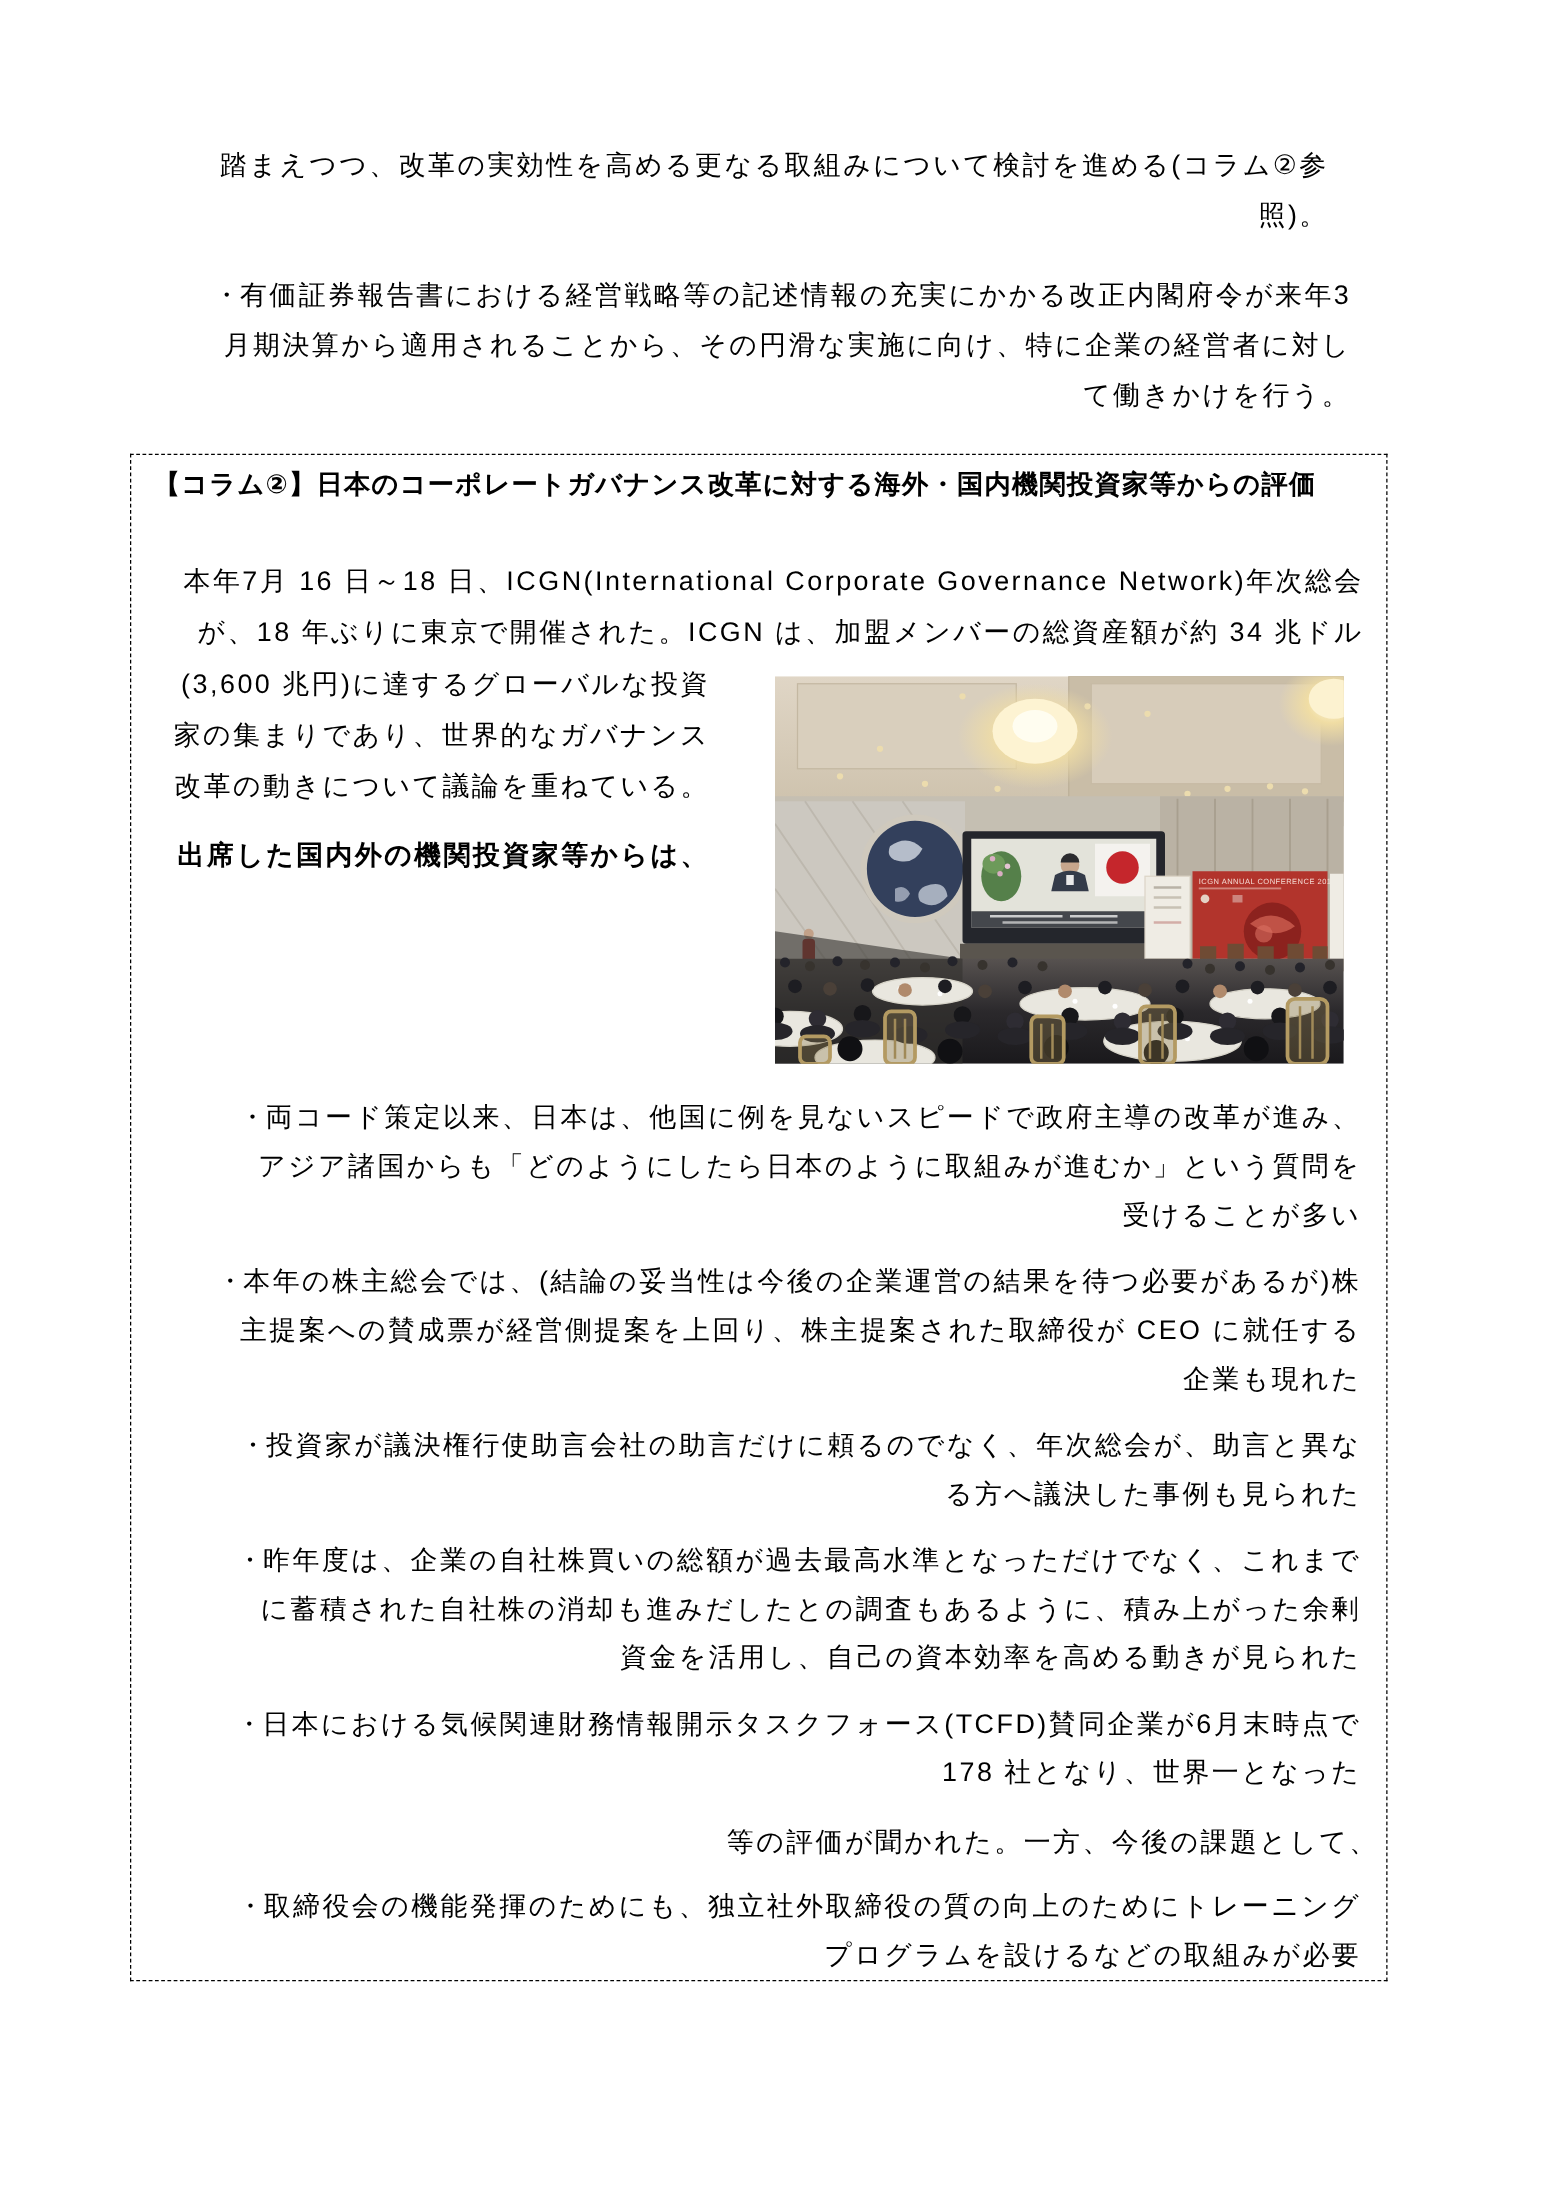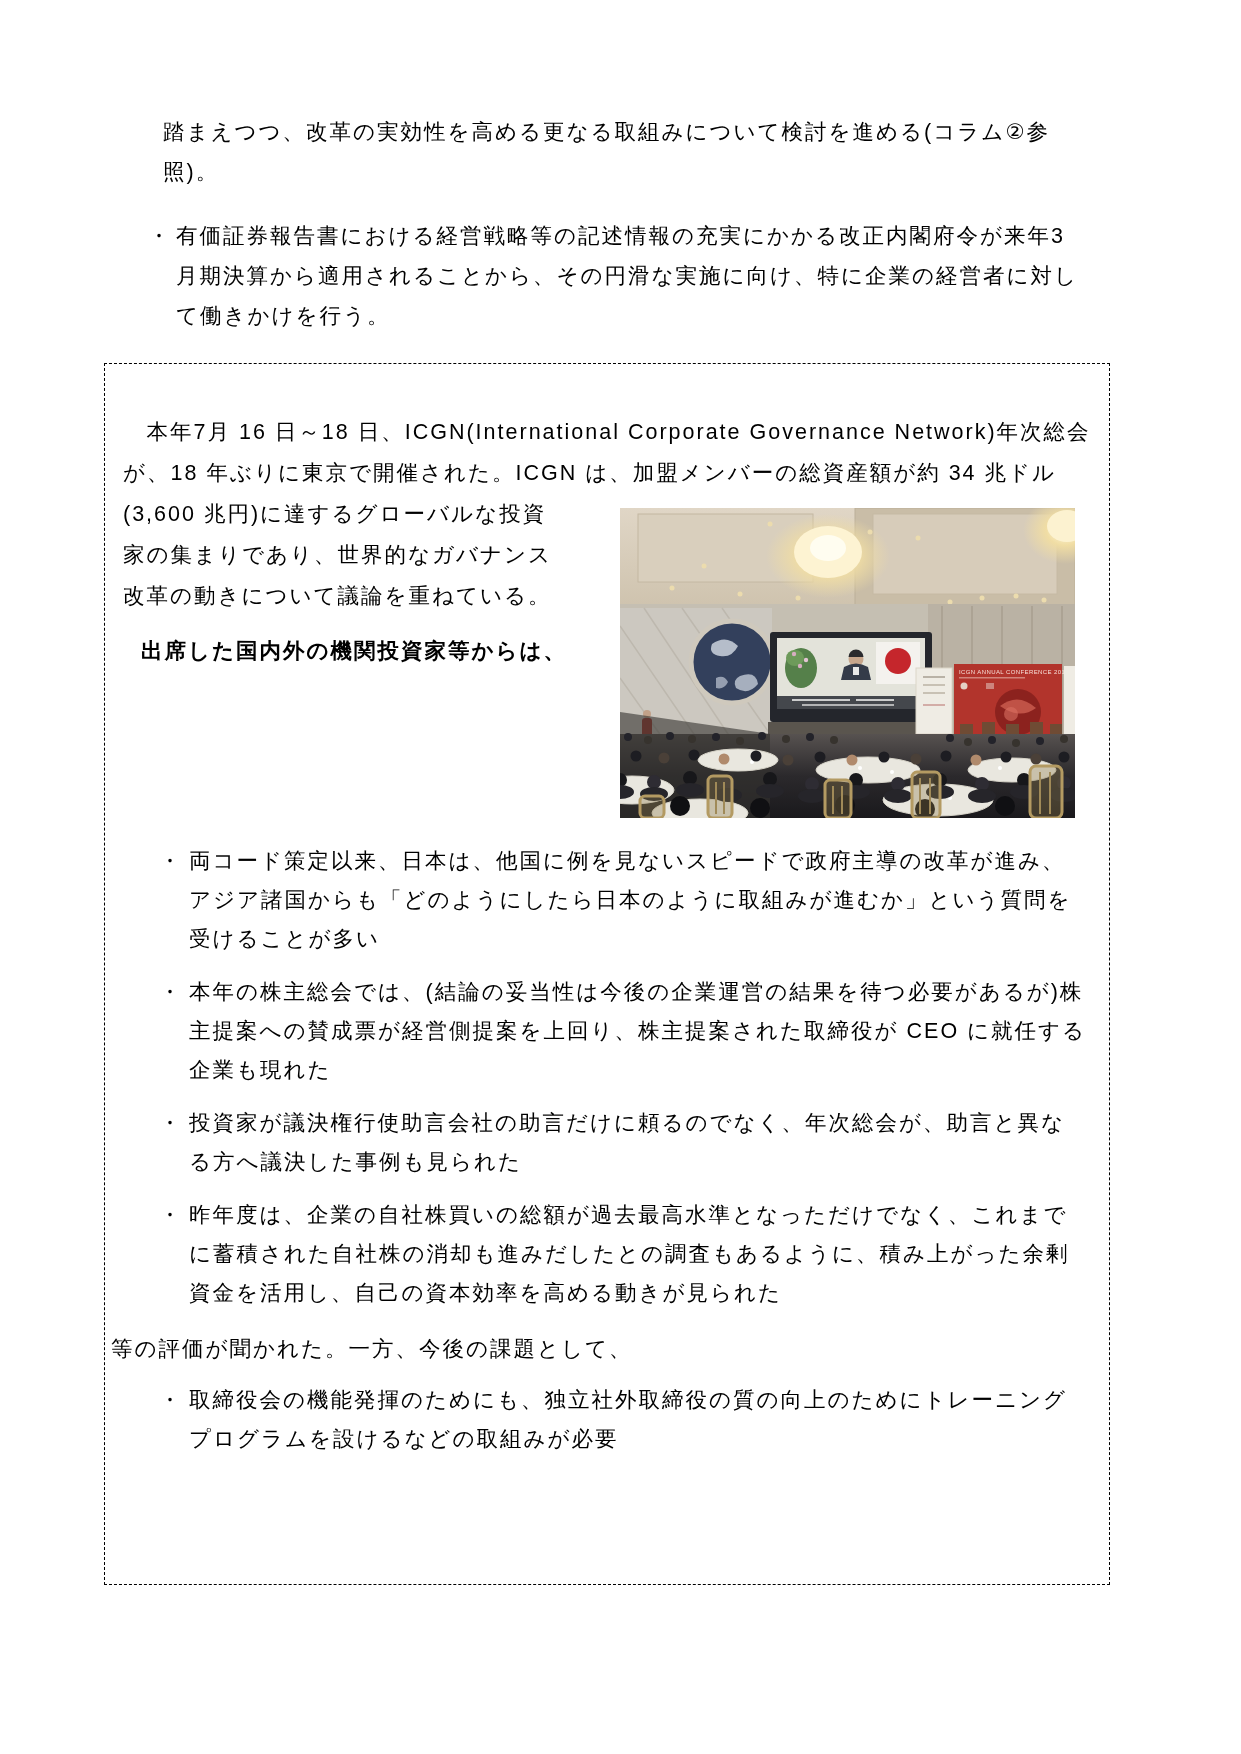--- a/index.html
+++ b/index.html
@@ -5,21 +5,21 @@
   html,body{margin:0;padding:0;background:#ffffff;}
   body{
     width:1241px;height:1754px;overflow:hidden;position:relative;
     font-family:"Liberation Sans","DejaVu Sans",sans-serif;
     color:#000;
     -webkit-font-smoothing:antialiased;
   }
   .page{position:relative;width:1241px;height:1754px;background:#fff;}
   .jp{
     font-size:21.5px;line-height:40px;letter-spacing:2px;
-    line-break:strict;word-break:normal;text-align:left;
+    line-break:strict;word-break:normal;text-align:right;
   }
   
   .lead-para{margin:112px 178px 0 163px;}
   .top-bullet{margin:24px 160px 0 148px;padding-left:28px;}
   .hang-marker{display:inline-block;width:28px;margin-left:-28px;letter-spacing:0;}
   
   .column-box{
     box-sizing:border-box;margin:27px 0 0 104px;width:1006px;height:1222px;
     border:1.5px dashed #000;padding:6px 6px 0 6px;overflow:hidden;background:#fff;
   }
@@ -45,20 +45,21 @@
 
 <div class="page">
 
   <p class="jp lead-para">踏まえつつ、改革の実効性を高める更なる取組みについて検討を進める(コラム②参照)。</p>
 
   <div class="jp top-bullet">
     <span class="hang-marker">・</span><span>有価証券報告書における経営戦略等の記述情報の充実にかかる改正内閣府令が来年3月期決算から適用されることから、その円滑な実施に向け、特に企業の経営者に対して働きかけを行う。</span>
   </div>
 
   <div class="column-box">
+    <div class="column-title">【コラム②】日本のコーポレートガバナンス改革に対する海外・国内機関投資家等からの評価</div>
 
     <div class="jp column-body">
       <p><span>　本年7月 16 日～18 日、ICGN(International Corporate Governance Network)年次総会が、18 年ぶりに東京で開催された。ICGN は、加盟メンバーの総資産額が約 34 兆ドル(3,600 兆</span><span class="photo-float">
             <svg viewBox="0 0 455 310" xmlns="http://www.w3.org/2000/svg">
         <defs>
           <radialGradient id="gold" cx=".5" cy=".5" r=".5">
             <stop offset="0" stop-color="#fff8dc"></stop>
                   <stop offset=".45" stop-color="#f0dda4"></stop>
                   <stop offset="1" stop-color="#f0dda4" stop-opacity="0"></stop>
           </radialGradient>
@@ -279,20 +280,23 @@
         </div>
         <div class="bullet-item">
           <span class="hang-marker">・</span><span>本年の株主総会では、(結論の妥当性は今後の企業運営の結果を待つ必要があるが)株主提案への賛成票が経営側提案を上回り、株主提案された取締役が CEO に就任する企業も現れた</span>
         </div>
         <div class="bullet-item">
           <span class="hang-marker">・</span><span>投資家が議決権行使助言会社の助言だけに頼るのでなく、年次総会が、助言と異なる方へ議決した事例も見られた</span>
         </div>
         <div class="bullet-item">
           <span class="hang-marker">・</span><span>昨年度は、企業の自社株買いの総額が過去最高水準となっただけでなく、これまでに蓄積された自社株の消却も進みだしたとの調査もあるように、積み上がった余剰資金を活用し、自己の資本効率を高める動きが見られた</span>
         </div>
+        <div class="bullet-item">
+          <span class="hang-marker">・</span><span>日本における気候関連財務情報開示タスクフォース(TCFD)賛同企業が6月末時点で 178 社となり、世界一となった</span>
+        </div>
       </div>
 
       <p class="outro">等の評価が聞かれた。一方、今後の課題として、</p>
 
       <div class="challenge">
         <div class="bullet-item">
           <span class="hang-marker">・</span><span>取締役会の機能発揮のためにも、独立社外取締役の質の向上のためにトレーニングプログラムを設けるなどの取組みが必要</span>
         </div>
       </div>
     </div>

